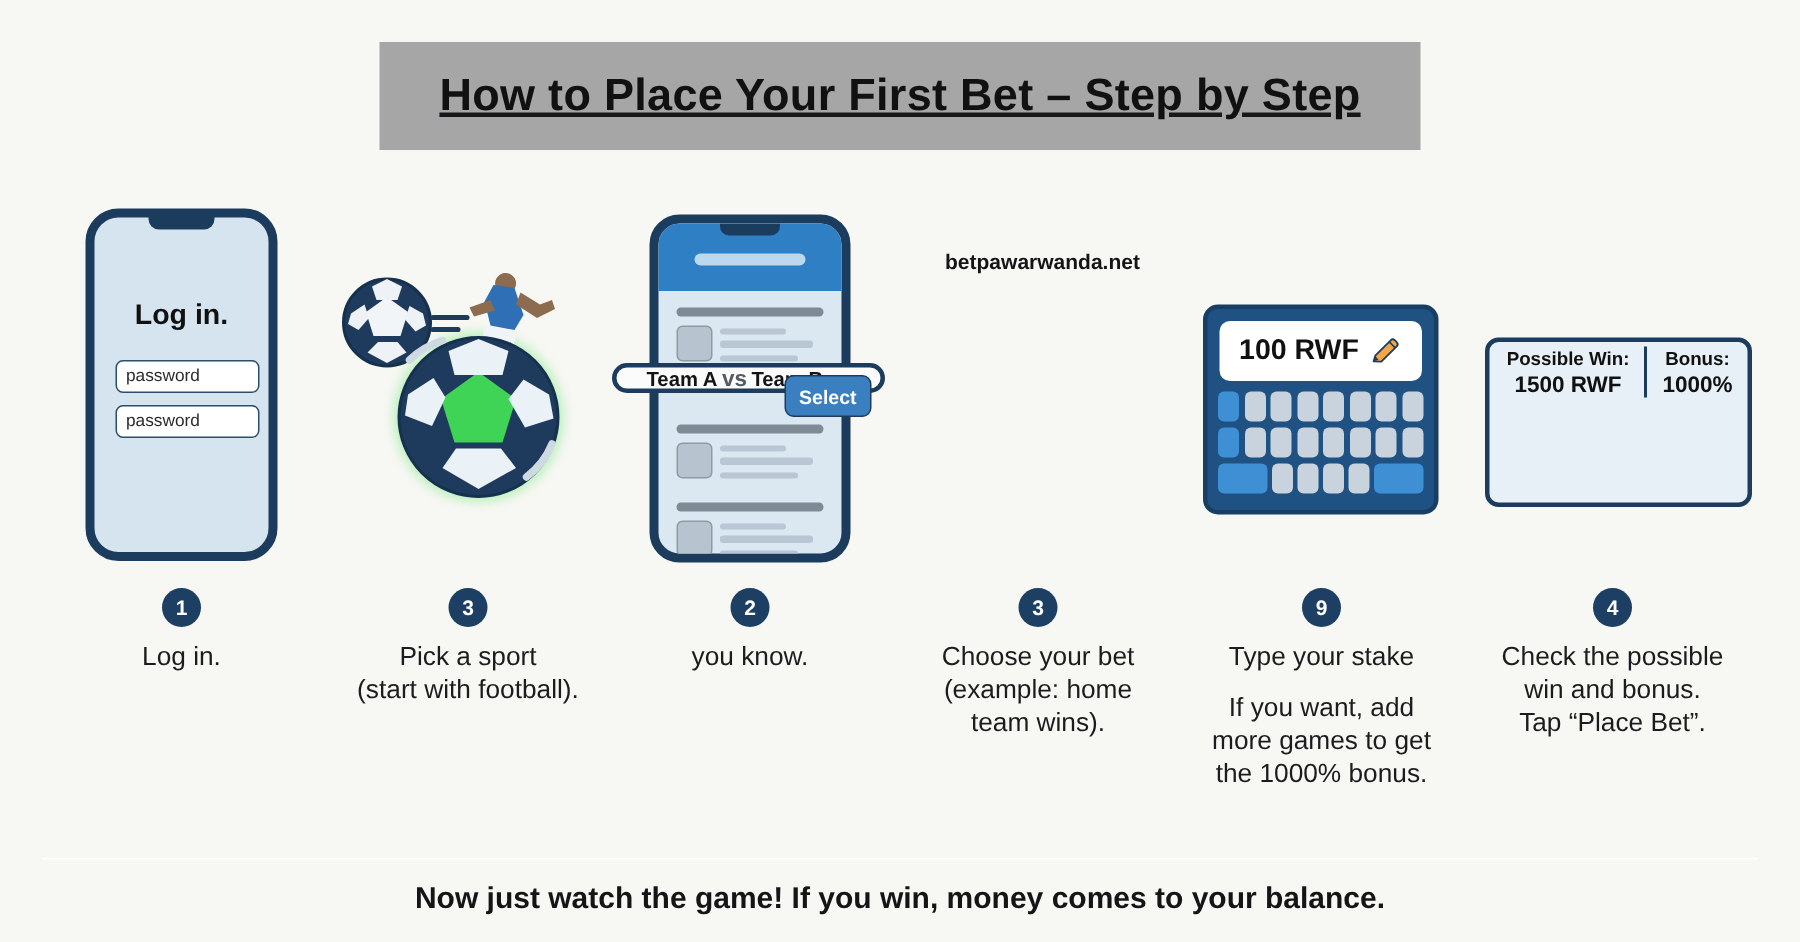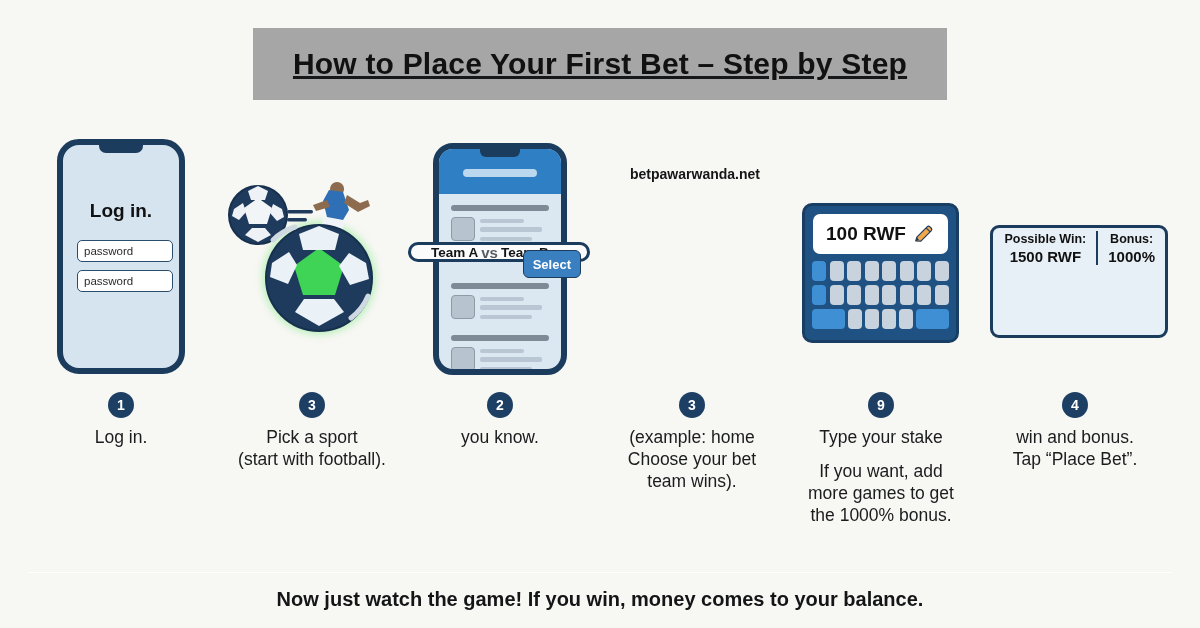--- a/index.html
+++ b/index.html
@@ -350,39 +350,40 @@
   <div class="step" style="left:421px;top:392px;width:158px">
     <div class="badge">2</div>
     <div class="caption">
       <span class="blk">you know.</span>
     </div>
   </div>
 
   <div class="step" style="left:608px;top:392px;width:168px">
     <div class="badge">3</div>
     <div class="caption">
+      <span class="blk">Choose your bet</span>
       <span class="blk">(example: home</span>
-      <span class="blk">Choose your bet</span>
       <span class="blk">team wins).</span>
     </div>
   </div>
 
   <div class="step" style="left:792px;top:392px;width:178px">
     <div class="badge">9</div>
     <div class="caption">
       <span class="blk">Type your stake</span>
       <span class="para2">If you want, add</span>
       <span class="blk">more games to get</span>
       <span class="blk">the 1000% bonus.</span>
     </div>
   </div>
 
   <div class="step" style="left:985px;top:392px;width:180px">
     <div class="badge">4</div>
     <div class="caption">
+      <span class="blk">Check the possible</span>
       <span class="blk">win and bonus.</span>
       <span class="blk">Tap “Place Bet”.</span>
     </div>
   </div>
 
   <div class="divider"></div>
   <div class="footer">Now just watch the game! If you win, money comes to your balance.</div>
 
 </div>
 

